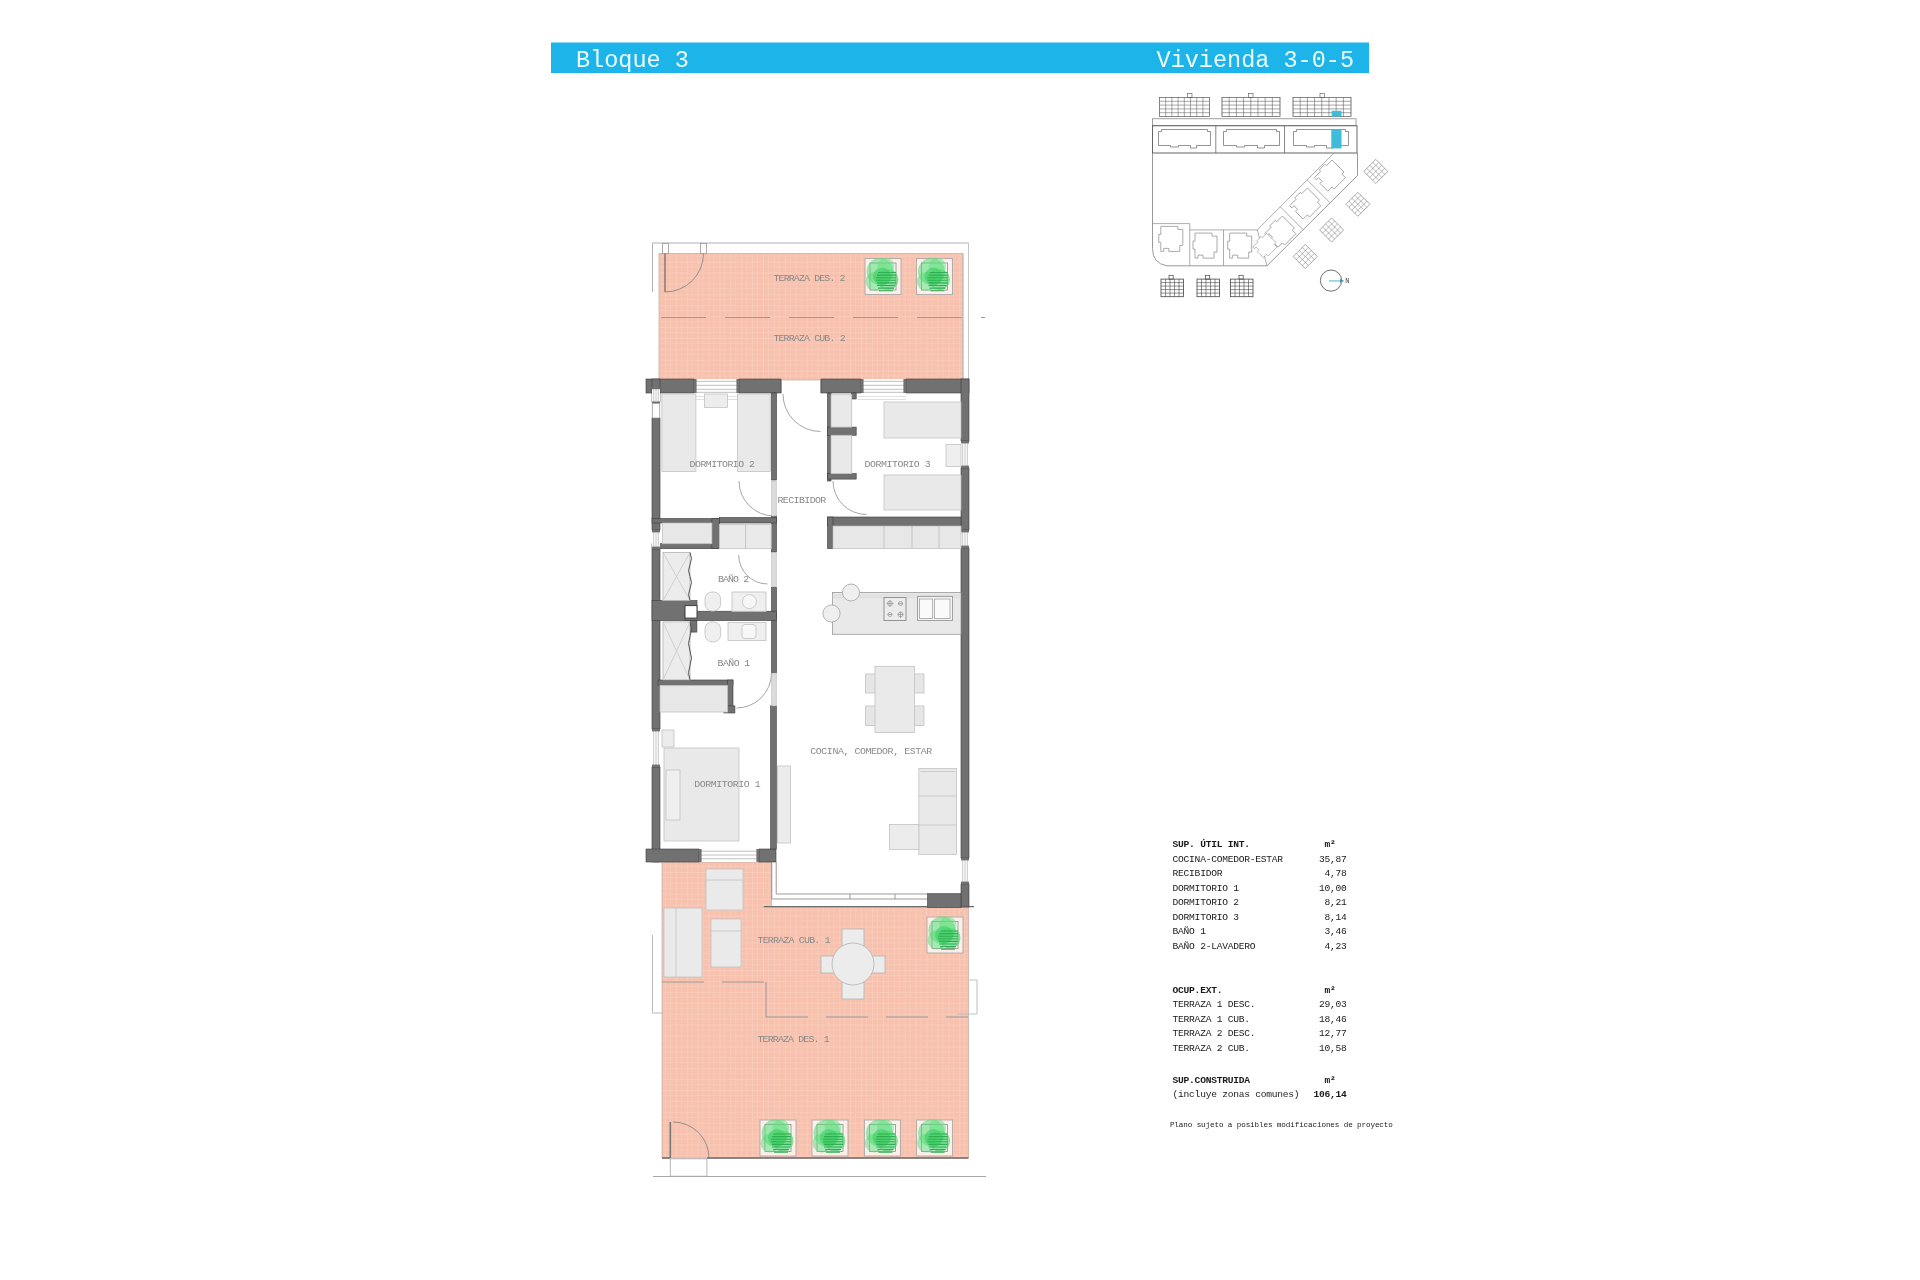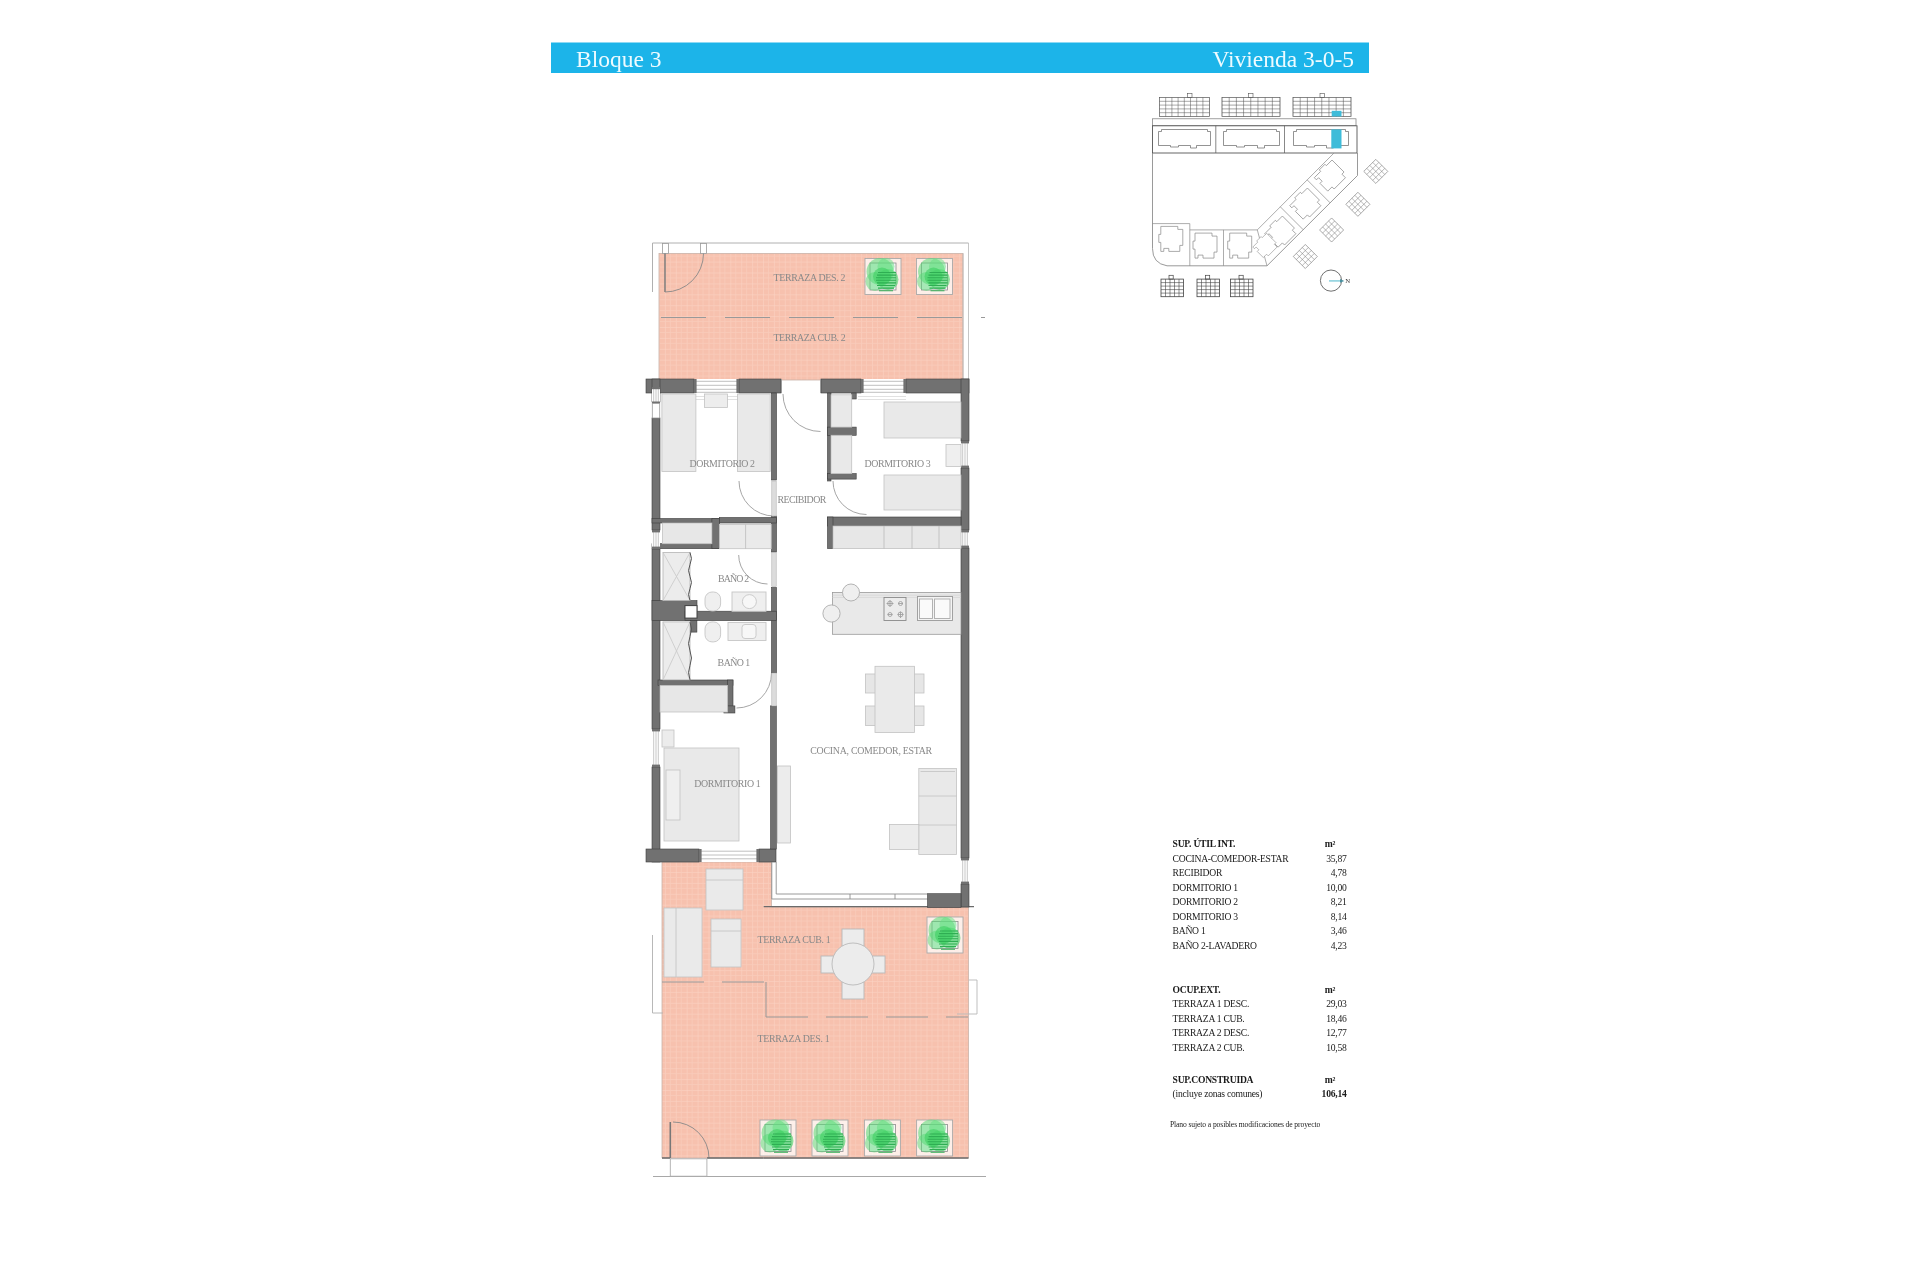--- a/index.html
+++ b/index.html
@@ -1,17 +1,17 @@
 <!DOCTYPE html>
 <html><head>
 <meta charset="utf-8">
 <style>
   html,body{margin:0;padding:0;background:#ffffff;}
   .page{position:relative;width:1920px;height:1280px;background:#ffffff;overflow:hidden;
-        font-family:Liberation Serif, serif;}
+        font-family:Liberation Mono, monospace;}
   svg{position:absolute;left:0;top:0;}
 </style>
 </head>
 <body>
 <div class="page">
 <svg width="1920" height="1280" viewBox="0 0 1920 1280">
 <defs>
   <pattern id="tile" width="10.9" height="10.9" patternUnits="userSpaceOnUse">
     <rect width="10.9" height="10.9" fill="#f7c1ae"></rect>
     <path d="M0 0 H10.9 M0 0 V10.9" stroke="#fbd5c6" stroke-width="1" fill="none"></path>

